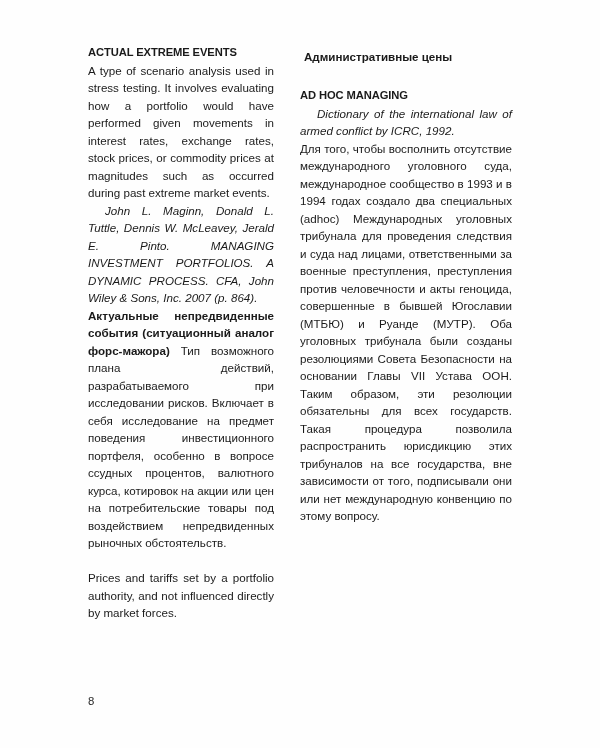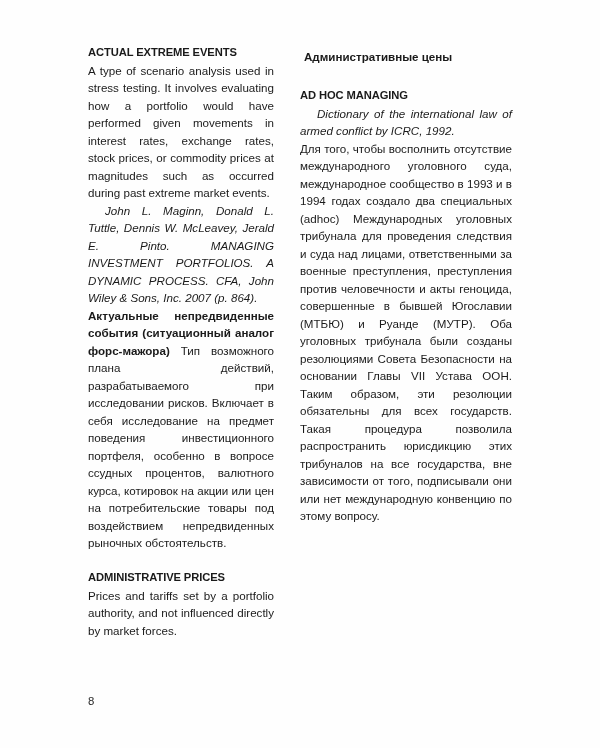--- a/index.html
+++ b/index.html
@@ -108,21 +108,20 @@
       <div class="entry">
         <div class="head-en">ACTUAL EXTREME EVENTS</div>
         <div class="body-text">A type of scenario analysis used in stress testing. It involves evaluating how a portfolio would have performed given movements in interest rates, exchange rates, stock prices, or commodity prices at magnitudes such as occurred during past extreme market events.</div>
         <div class="cite">John L. Maginn, Donald L. Tuttle, Dennis W. McLeavey, Jerald E. Pinto. MANAGING INVESTMENT PORTFOLIOS. A DYNAMIC PROCESS. CFA, John Wiley &amp; Sons, Inc. 2007 (p. 864).</div>
         <div class="body-text"><span class="lead-bold">Актуальные непредвиденные события (ситуационный аналог форс-мажора)</span><span> Тип возможного плана действий, разрабатываемого при исследовании рисков. Включает в себя исследование на предмет поведения инвестиционного портфеля, особенно в вопросе ссудных процентов, валютного курса, котировок на акции или цен на потребительские товары под воздействием непредвиденных рыночных обстоятельств.</span></div>
       </div>
 
       <div class="gap"></div>
 
       <div class="entry">
-        <div class="head-en">ADMINISTRATIVE PRICES</div>
         <div class="body-text">Prices and tariffs set by a portfolio authority, and not influenced directly by market forces.</div>
       </div>
 
     </div>
 
     <div class="col col-right">
 
       <div class="entry">
         <div class="head-ru">Административные цены</div>
       </div>

